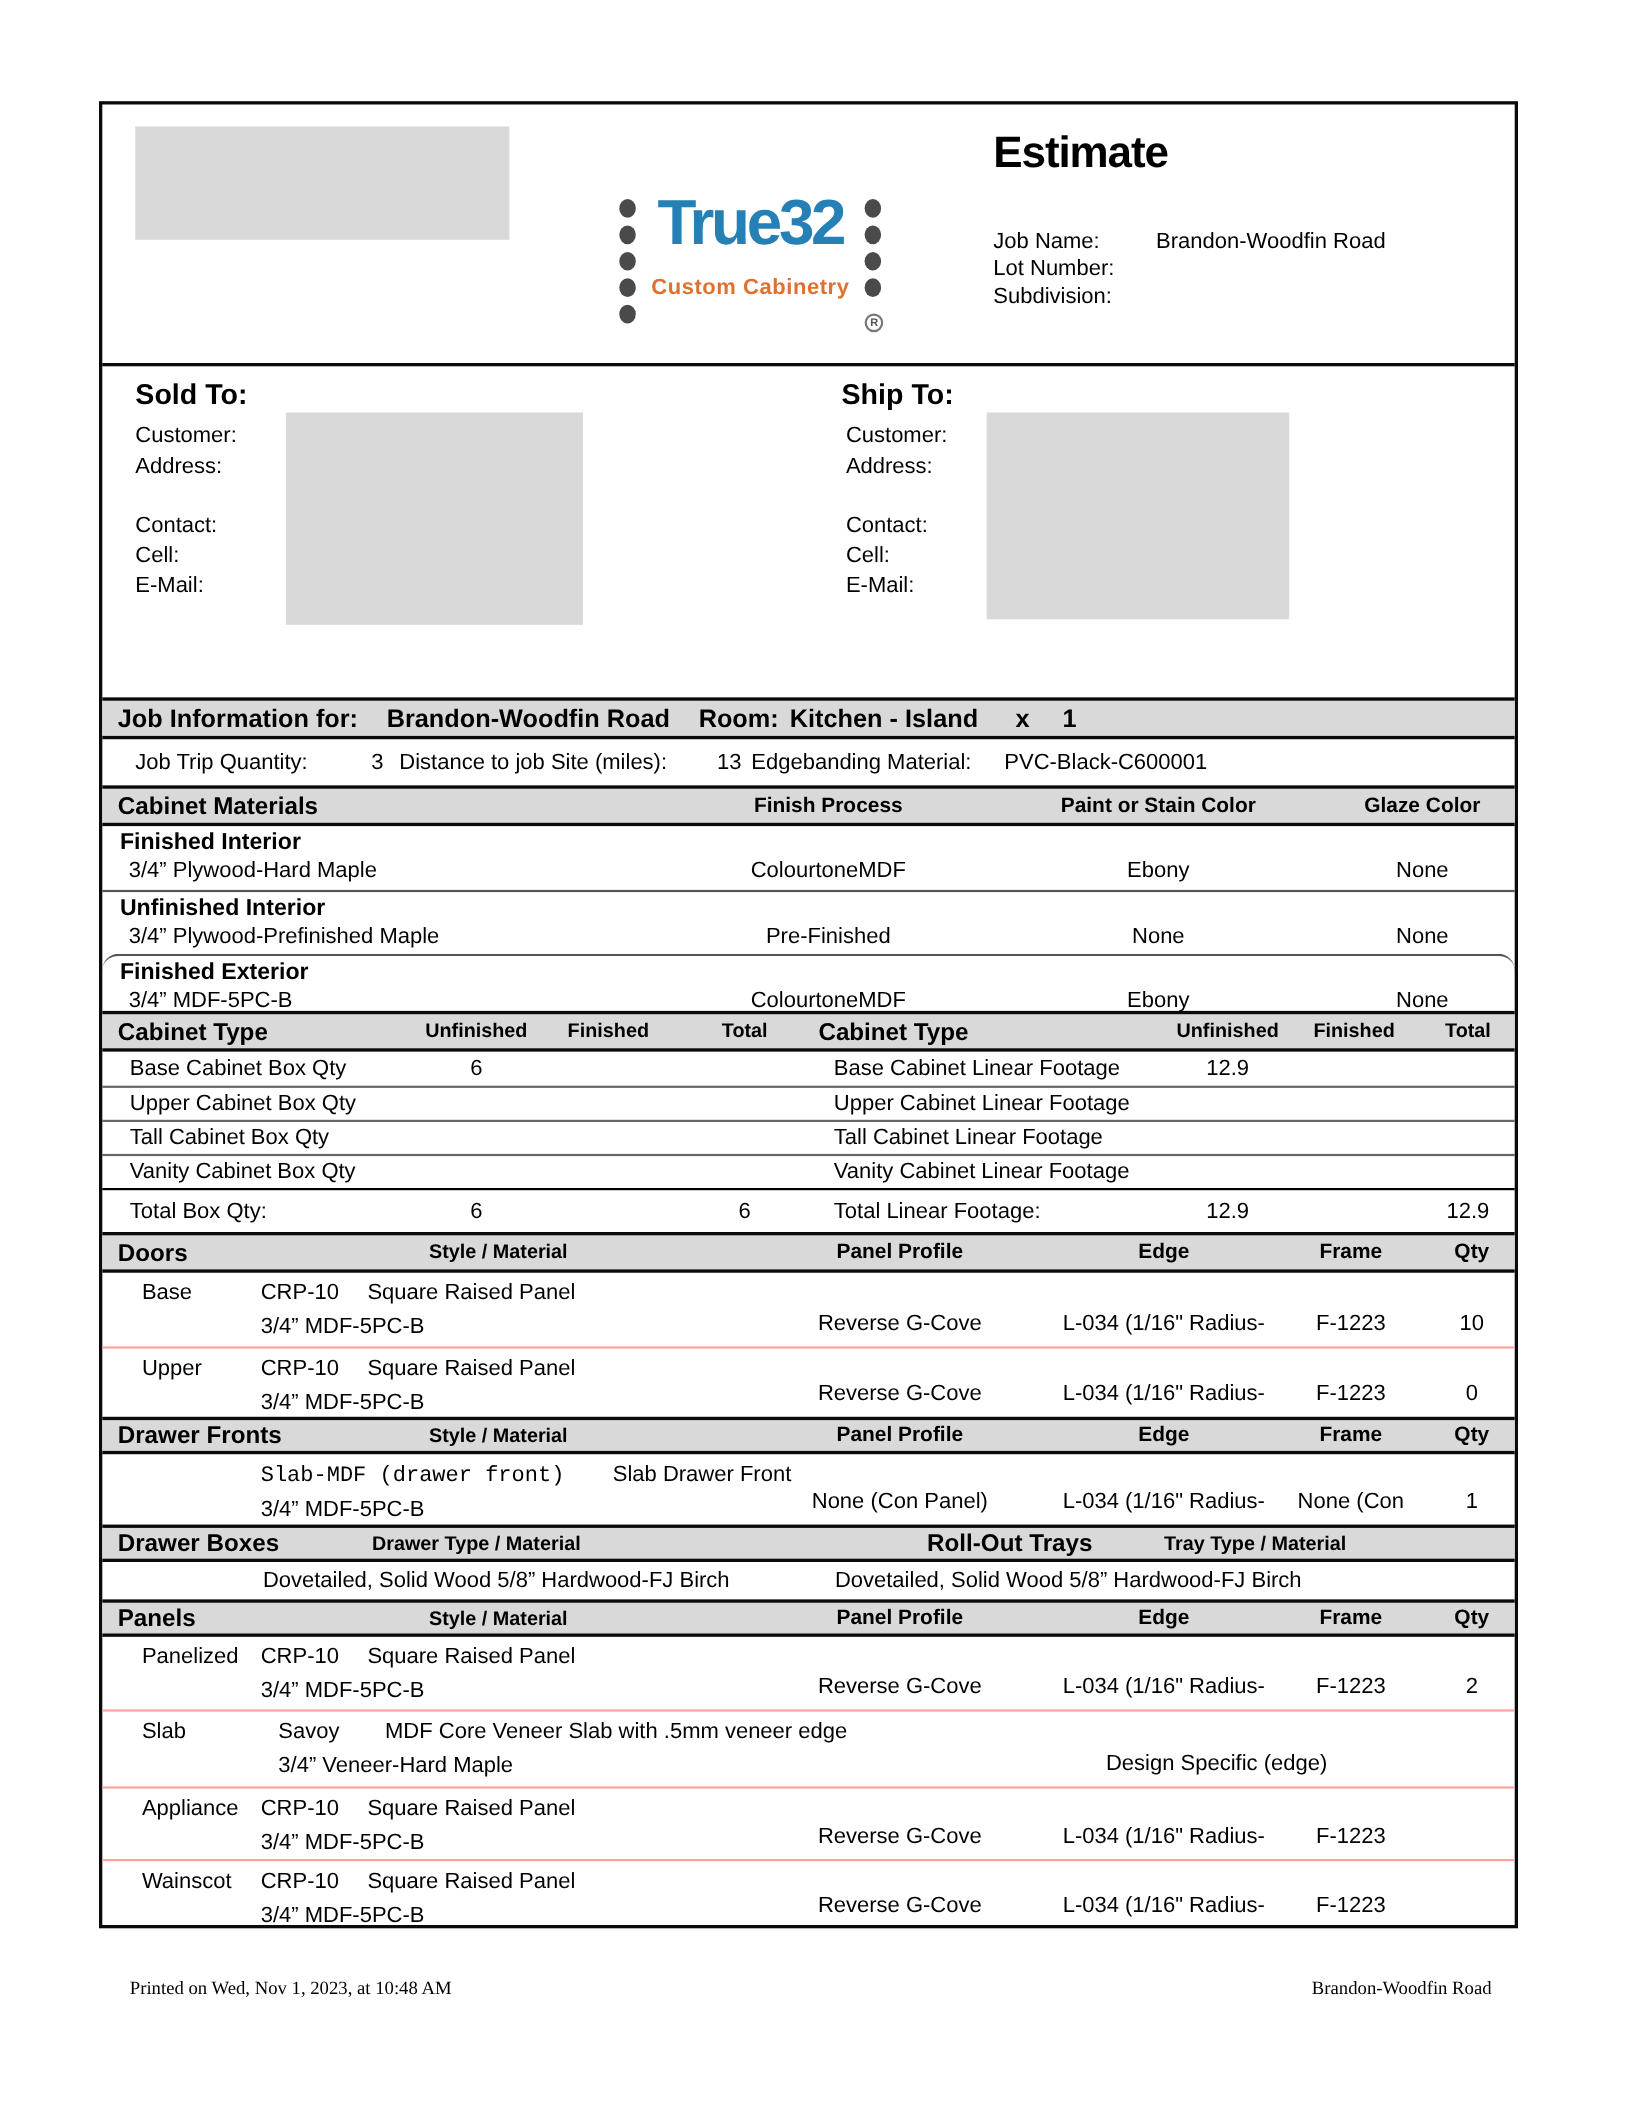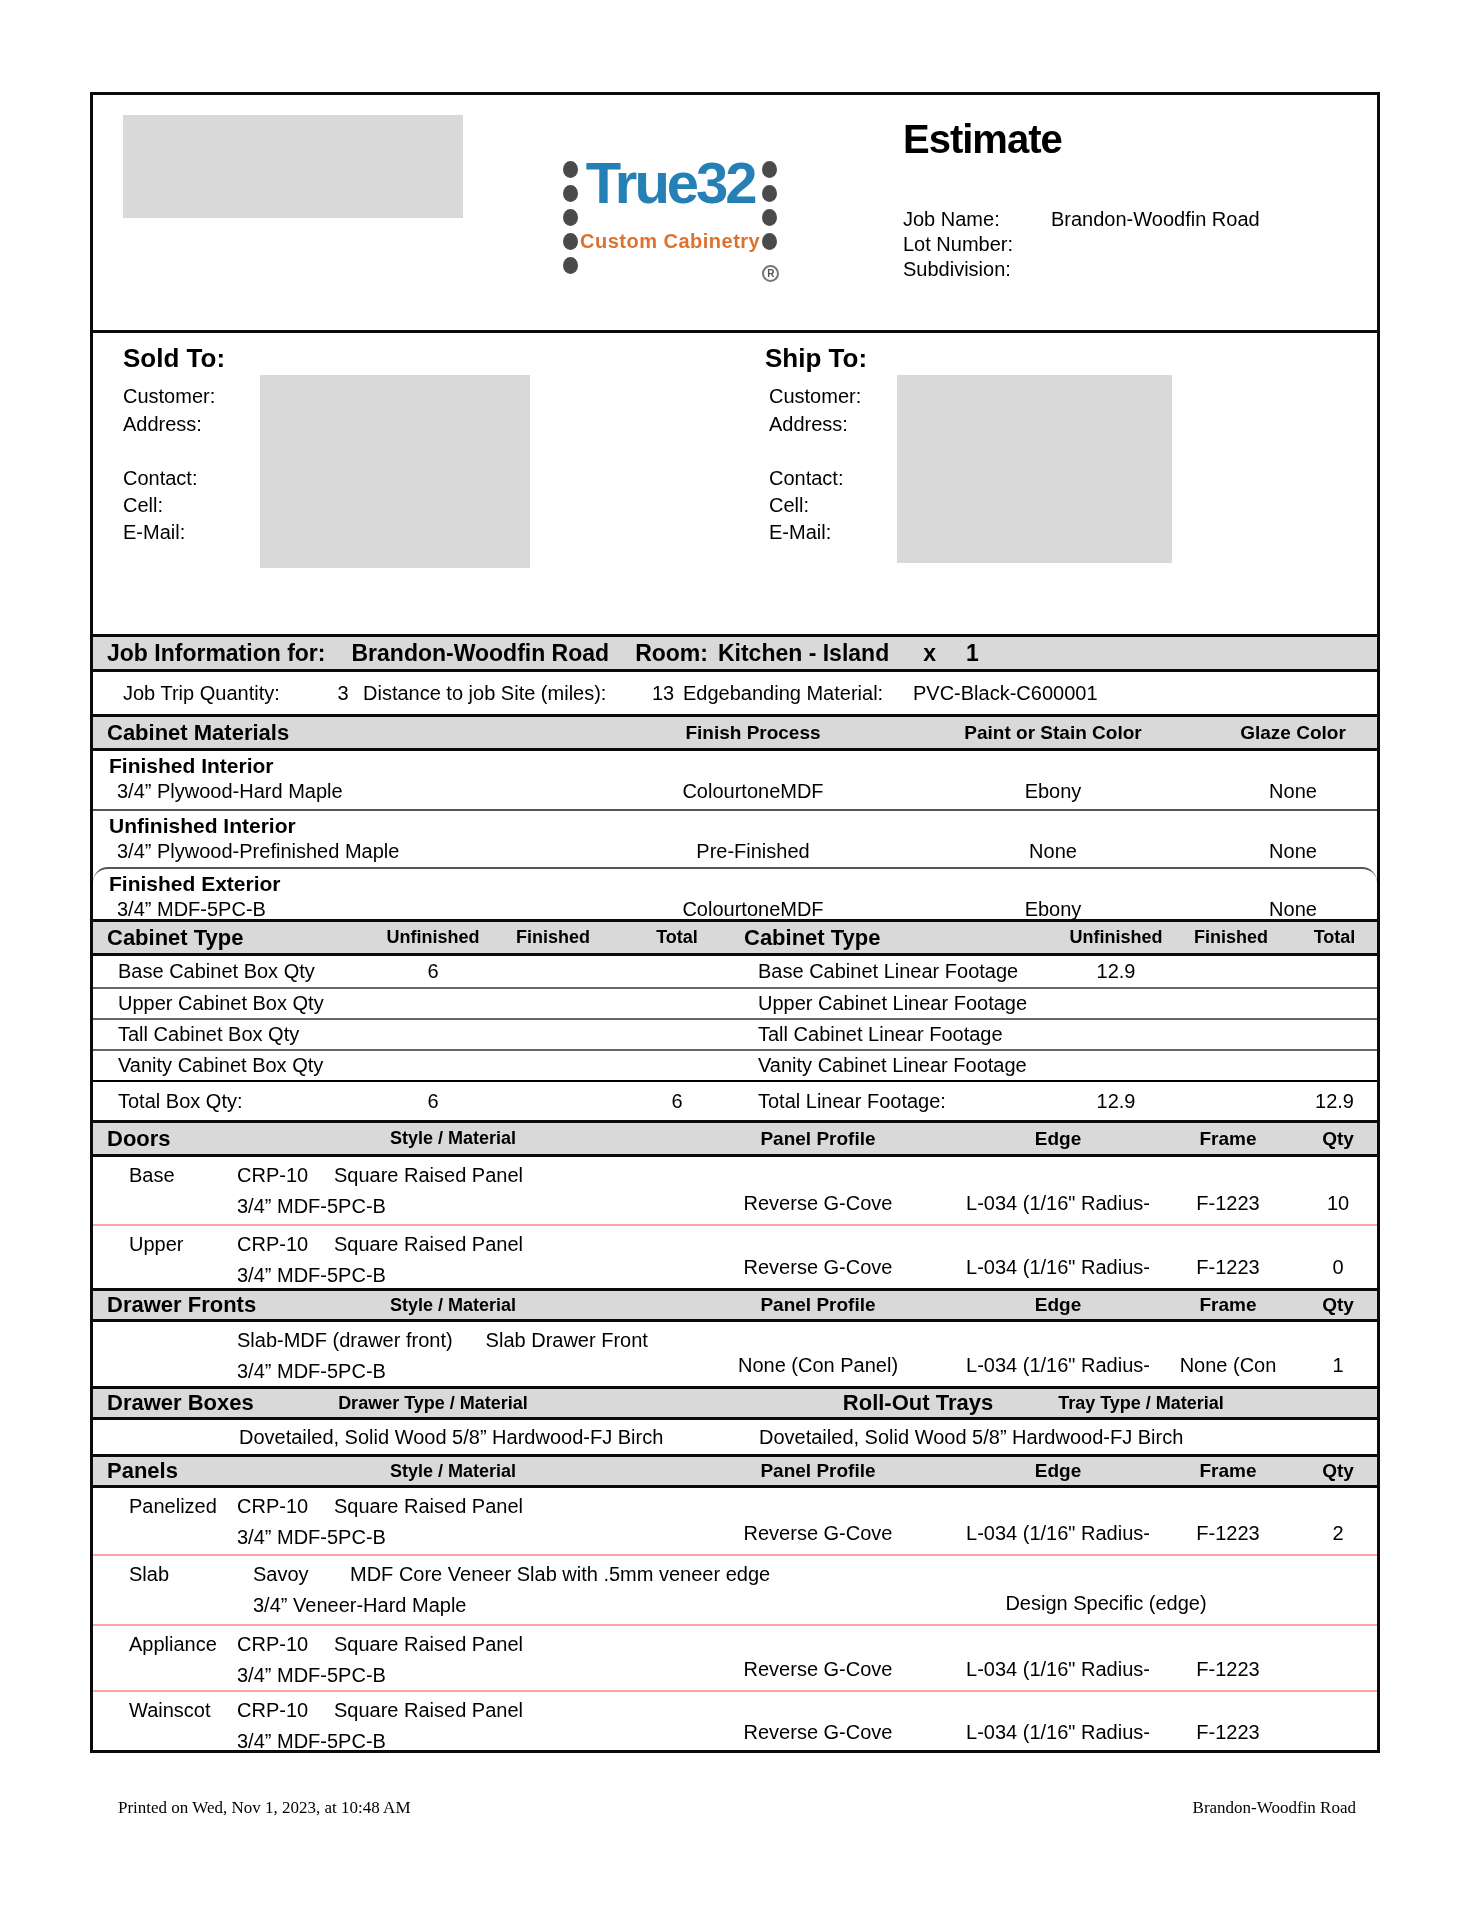--- a/index.html
+++ b/index.html
@@ -3,21 +3,21 @@
 <meta charset="utf-8">
 <style>
   * { margin:0; padding:0; box-sizing:border-box; }
   html,body { width:1484px; height:1920px; background:#ffffff; font-family:"Liberation Sans", sans-serif; color:#000; }
   .canvas { position:relative; width:1484px; height:1920px; background:#fff; overflow:hidden; }
   .page { position:absolute; left:90px; top:92px; width:1290px; border:3px solid #0a0a0a; background:#fff; }
 
   
   .hdr { position:relative; height:235px; }
   .logo-ph { position:absolute; left:30px; top:20px; width:340px; height:103px; background:#d9d9d9; }
-  .brand { position:absolute; left:470px; top:60px; display:flex; align-items:flex-start; gap:2px; }
+  .brand { position:absolute; left:470px; top:80px; display:flex; align-items:flex-start; gap:14px; }
   .dotcol { display:flex; flex-direction:column; gap:7px; padding-top:6px; }
   .dot { width:15px; height:17px; border-radius:50%; background:#4a4a4a; }
   .brand-mid { display:flex; flex-direction:column; align-items:center; }
   .brand-name { font-size:58px; font-weight:bold; letter-spacing:-3px; line-height:0.95; }
   .brand-tag { font-size:20px; font-weight:bold; letter-spacing:0.5px; margin-top:20px; }
   .regmark { width:17px; height:17px; border-radius:50%; border:2px solid #777; color:#555;
              font-size:10px; font-weight:bold; display:flex; align-items:center; justify-content:center; margin-top:8px; }
   .est-title { position:absolute; left:810px; top:22px; font-size:40px; font-weight:bold; letter-spacing:-1px; }
   .job-lines { position:absolute; left:810px; top:112px; font-size:20px; line-height:25px; }
   .job-line { display:flex; }
@@ -302,21 +302,21 @@
       <div class="bc bh">Style / Material</div>
       <div class="bc">Panel Profile</div>
       <div class="bc">Edge</div>
       <div class="bc">Frame</div>
       <div class="bc">Qty</div>
     </div>
     <div>
       <div class="trow h64 g6">
         <div class="tlabel"></div>
         <div class="tstyle">
-          <div class="l1"><span class="code" style="margin-right:33px;">Slab-MDF (drawer front)</span><span>Slab Drawer Front</span></div>
+          <div class="l1"><span class="code" style="margin-right:44px;font-family:Liberation Mono, monospace;">Slab-MDF (drawer front)</span><span>Slab Drawer Front</span></div>
           <div class="l2">3/4” MDF-5PC-B</div>
         </div>
         <div class="cellb">None (Con Panel)</div>
         <div class="cellb">L-034 (1/16" Radius-</div>
         <div class="cellb">None (Con</div>
         <div class="cellb">1</div>
       </div>
     </div>
 
     <div class="dbband">

